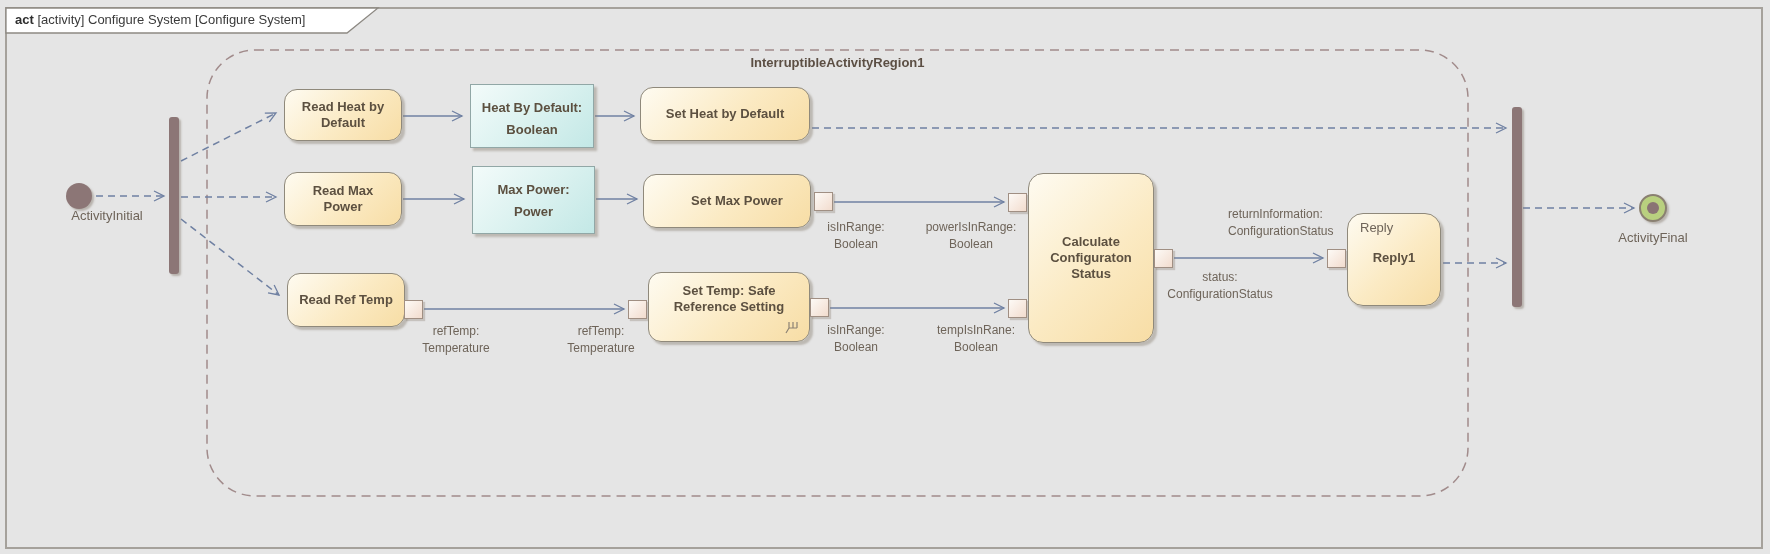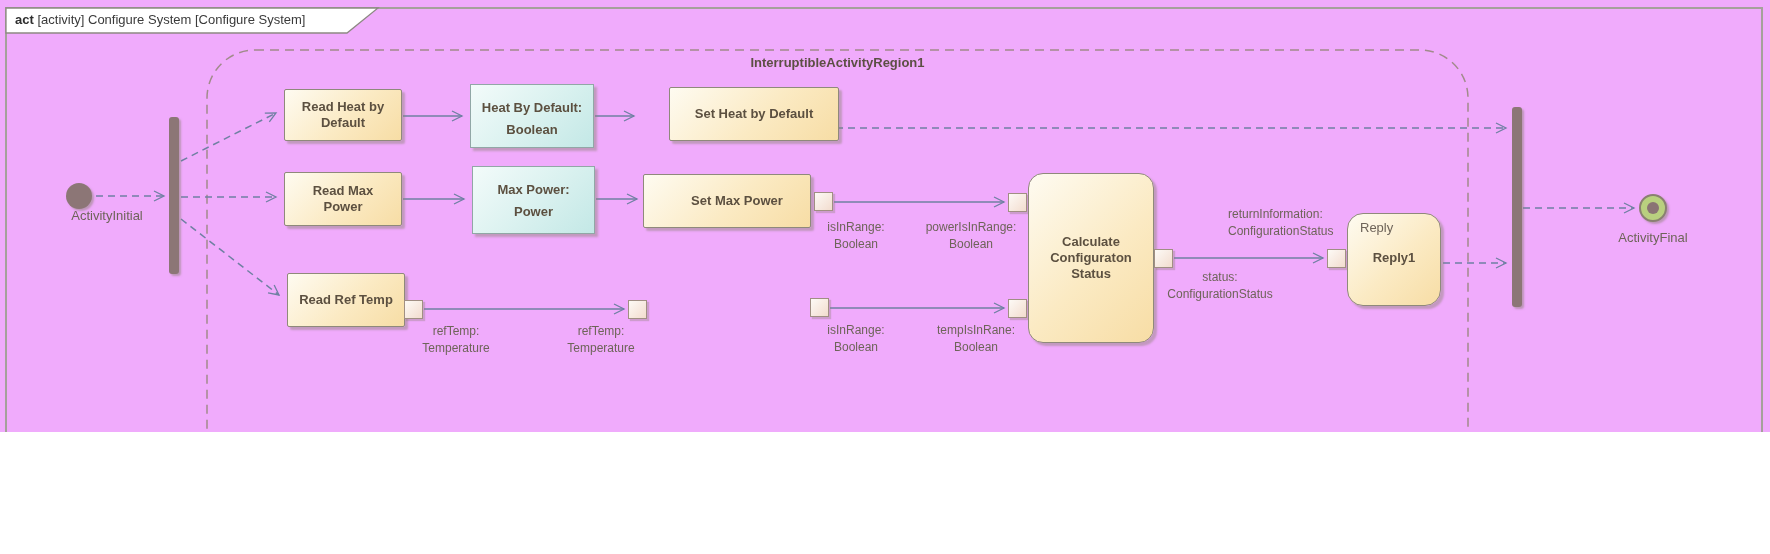--- a/index.html
+++ b/index.html
@@ -1,36 +1,36 @@
 <!DOCTYPE html>
 <html><head>
 <meta charset="utf-8">
 <style>
   html,body{margin:0;padding:0;background:#fff;}
   #canvas{
-    position:relative; width:1770px; height:432px; background:#f0abfc;
+    position:relative; width:1770px; height:554px; background:#e5e5e5;
     font-family:"Liberation Sans", sans-serif; overflow:hidden;
   }
   .abs{position:absolute;}
   #frame-border{
     left:5px; top:7px; width:1754px; height:538px;
     border:2px solid #a5a19b;
   }
   #svg-layer{left:0;top:0;width:1770px;height:554px;pointer-events:none;}
   #title-text{
     left:15px; top:12px; font-size:13px; color:#3a3a3a; white-space:nowrap;
   }
   #title-text .kw{font-weight:bold; color:#2f2f2f;}
   #region-label{
     left:207px; top:55px; width:1261px; text-align:center;
     font-size:13px; font-weight:bold; color:#5c4f44;
   }
   .action{
     background:linear-gradient(135deg,#fefbf1 0%,#fbeac3 55%,#f7dda5 100%);
-    border:1.5px solid #8f897b; border-radius:2px;
+    border:1.5px solid #8f897b; border-radius:13px;
     box-shadow:3px 3px 2px rgba(140,130,118,0.45);
     display:flex; align-items:center; justify-content:center; text-align:center;
     font-size:13px; font-weight:bold; color:#5c5040; line-height:16px;
     box-sizing:border-box; padding:2px 8px;
   }
   .action.top-align{align-items:flex-start; padding-top:10px;}
   .objnode{
     background:linear-gradient(135deg,#f3fbfa 0%,#d9f1ef 55%,#c3e8e6 100%);
     border:1.5px solid #91a7a6;
     box-shadow:3px 3px 2px rgba(140,130,118,0.45);
@@ -120,30 +120,36 @@
 
   <div id="region-label" class="abs">InterruptibleActivityRegion1</div>
 
   <div id="initial-circle" class="abs" style="left:66px;top:183px;"></div>
   <div class="abs node-label" style="left:46px;top:208px;width:122px;">ActivityInitial</div>
 
   <div class="abs bar" style="left:169px;top:117px;width:10px;height:157px;"></div>
 
   <div class="abs action" style="left:284px;top:89px;width:118px;height:52px;">Read Heat by Default</div>
   <div class="abs objnode" style="left:470px;top:84px;width:124px;height:64px;">Heat By Default: Boolean</div>
-  <div class="abs action" style="left:640px;top:87px;width:170px;height:54px;margin-left:29px;">Set Heat by Default</div>
+  <div class="abs action" style="left:640px;top:87px;width:170px;height:54px;">Set Heat by Default</div>
 
   <div class="abs objnode" style="left:472px;top:166px;width:123px;height:68px;">Max Power: Power</div>
   <div class="abs action" style="left:284px;top:172px;width:118px;height:54px;">Read Max Power</div>
   <div class="abs action" style="left:643px;top:174px;width:168px;height:54px;padding-left:28px;">Set Max Power</div>
   <div class="abs pin" style="left:814px;top:192px;"></div>
 
   <div class="abs action" style="left:287px;top:273px;width:118px;height:54px;">Read Ref Temp</div>
   <div class="abs pin" style="left:404px;top:300px;"></div>
   <div class="abs pin" style="left:628px;top:300px;"></div>
+  <div class="abs action top-align" style="left:648px;top:272px;width:162px;height:70px;">
+    <span>Set Temp: Safe Reference Setting</span>
+    <svg class="rake" width="16" height="16" viewBox="0 0 16 16">
+      <path d="M6,3 V9 M10,3 V9 M14,3 V9 M6,9 H14 M6,9 L3,14" fill="none" stroke="#8c8274" stroke-width="1.2"></path>
+    </svg>
+  </div>
   <div class="abs pin" style="left:810px;top:298px;"></div>
 
   <div class="abs pin" style="left:1008px;top:193px;"></div>
   <div class="abs pin" style="left:1008px;top:299px;"></div>
   <div class="abs action" style="left:1028px;top:173px;width:126px;height:170px;border-radius:15px;">Calculate Configuraton Status</div>
   <div class="abs pin" style="left:1154px;top:249px;"></div>
 
   <div class="abs pin" style="left:1327px;top:249px;"></div>
   <div id="reply-node" class="abs action" style="left:1347px;top:213px;width:94px;height:93px;text-align:right;">
     <span class="keyword">Reply</span>

